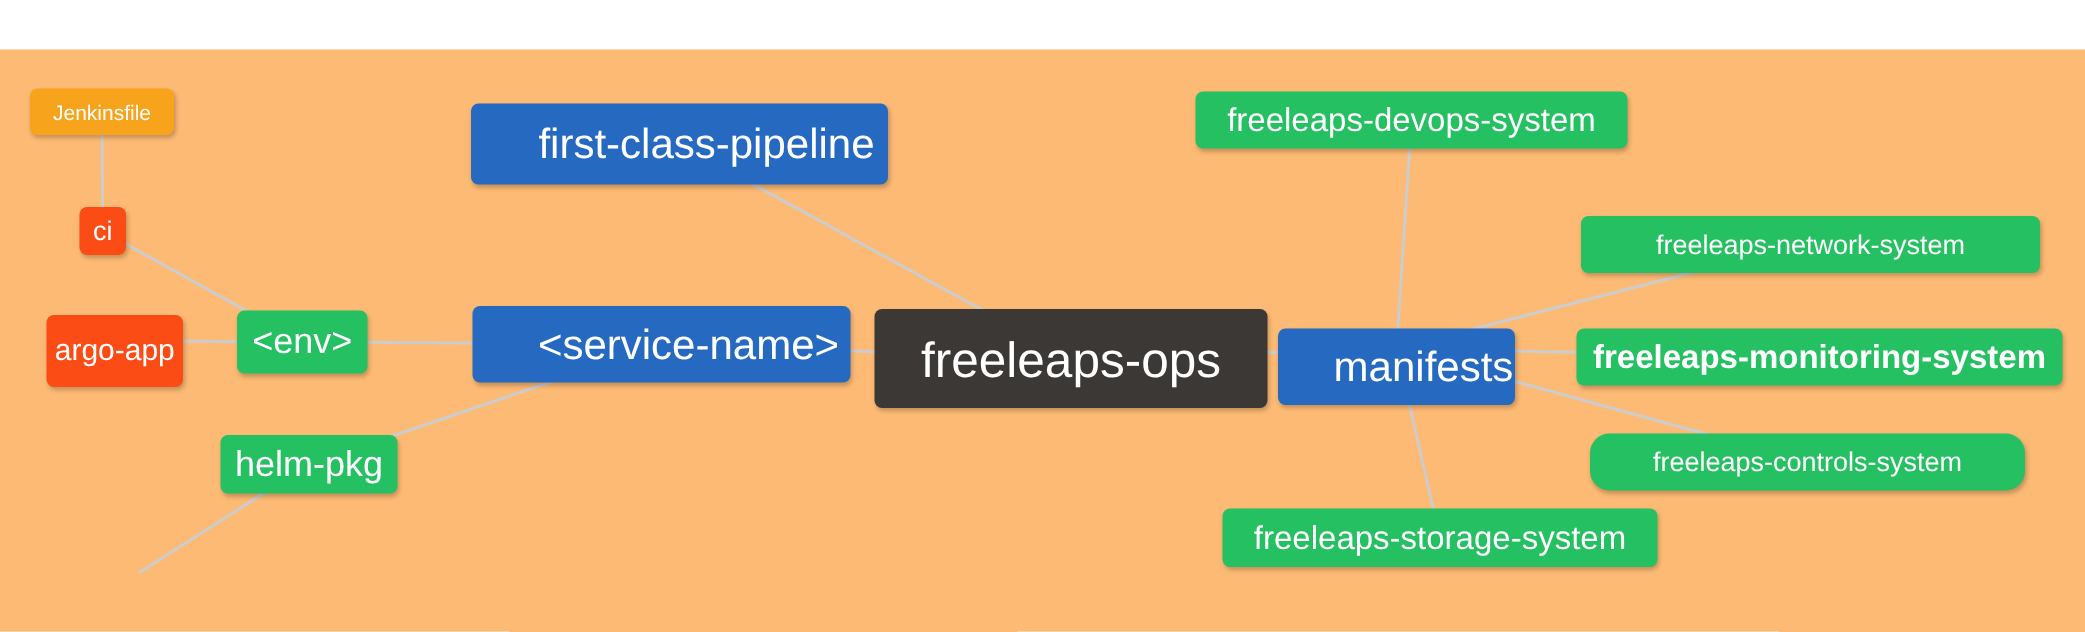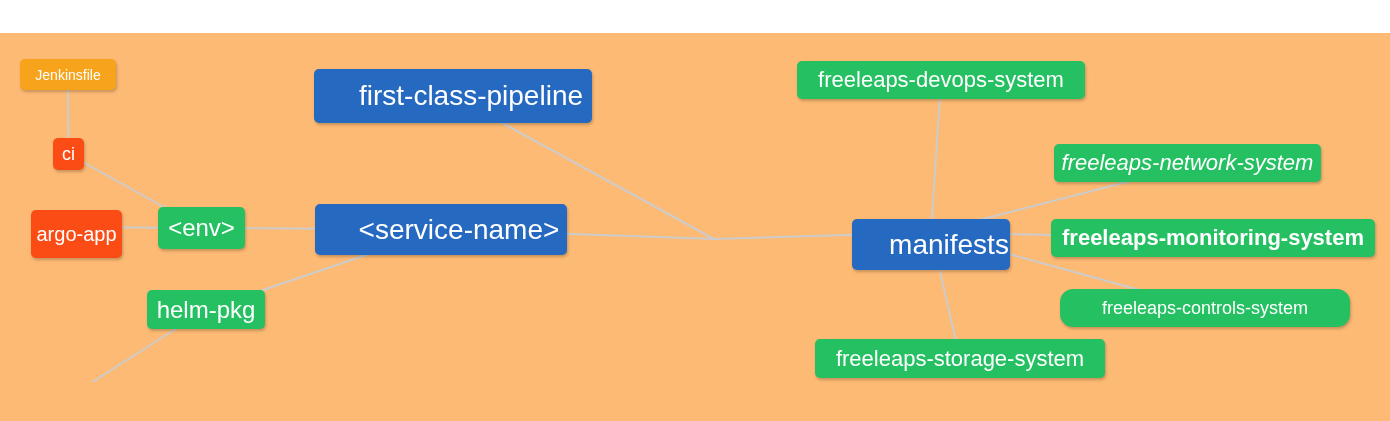--- a/index.html
+++ b/index.html
@@ -76,26 +76,27 @@
 
   <div class="node green" style="left:158px; top:174px; width:87px;  height:42px; font-size:24px;">&lt;env&gt;</div>
 
   <div class="node green" style="left:147px; top:257px; width:118px; height:39px; font-size:24px;">helm-pkg</div>
 
 
   <div class="node blue" style="left:314px; top:36px;  width:278px; height:54px;">first-class-pipeline</div>
 
   <div class="node blue" style="left:315px; top:171px; width:252px; height:51px;">&lt;service-name&gt;</div>
 
+  <div class="node root" style="left:583px; top:173px; width:262px; height:66px;">freeleaps-ops</div>
 
   <div class="node blue" style="left:852px; top:186px; width:158px; height:51px;">manifests</div>
 
   <div class="node green" style="left:797px;  top:28px;  width:288px; height:38px; font-size:22px;">freeleaps-devops-system</div>
 
-  <div class="node green" style="left:1054px; top:111px; width:267px; height:38px; font-size:22px;font-style:italic;">freeleaps-network-system</div>
+  <div class="node green" style="left:1054px; top:111px; width:306px; height:38px; font-size:18px;">freeleaps-network-system</div>
 
   <div class="node green" style="left:1051px; top:186px; width:324px; height:38px; font-size:22px;font-weight:bold;">freeleaps-monitoring-system</div>
 
   <div class="node green" style="left:1060px; top:256px; width:290px; height:38px; font-size:18px;border-radius:13px;">freeleaps-controls-system</div>
 
   <div class="node green" style="left:815px;  top:306px; width:290px; height:39px; font-size:22px;">freeleaps-storage-system</div>
 
 </div>
 
 </body></html>

